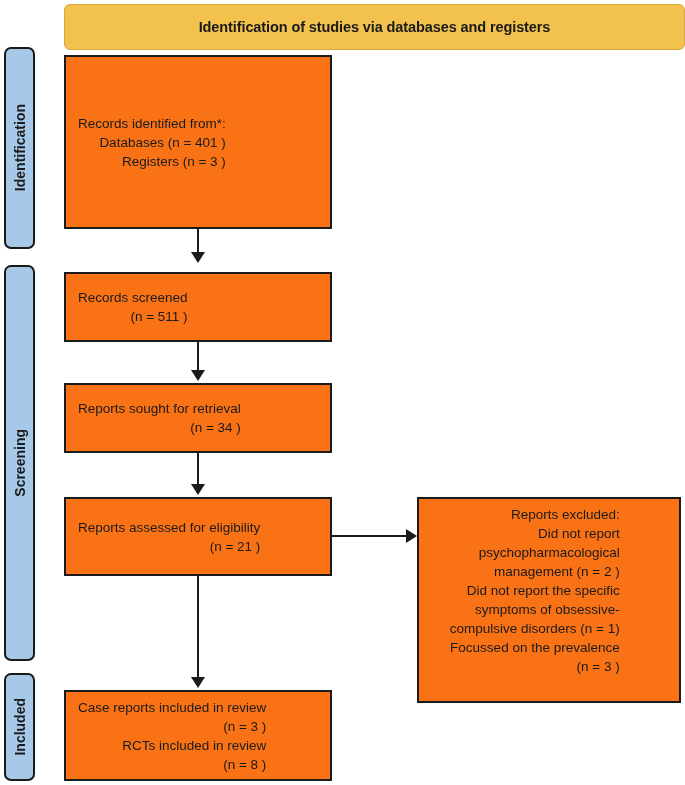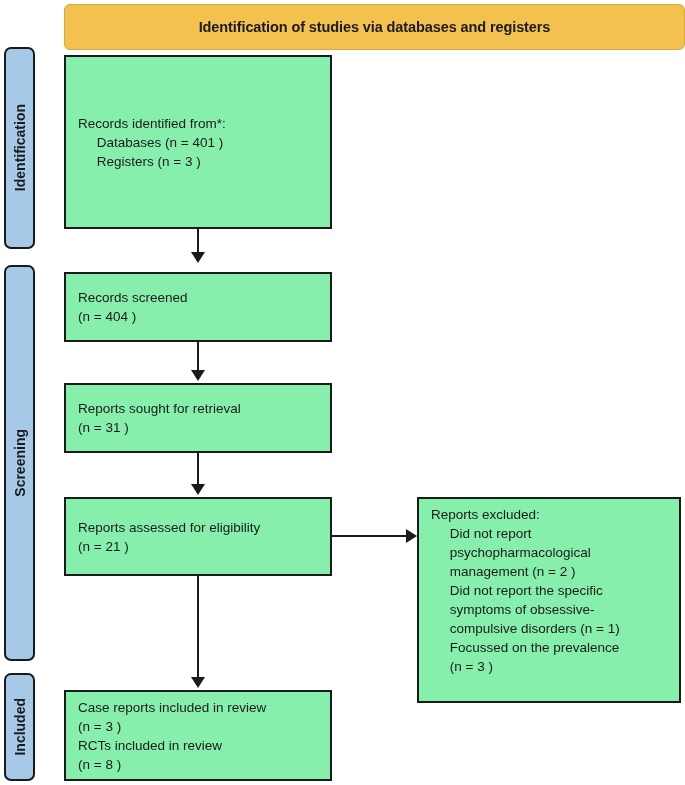--- a/index.html
+++ b/index.html
@@ -61,26 +61,27 @@
     white-space: nowrap;
     color: #1a1a1a;
   }
   #rail-identification { top: 47px;  height: 202px; }
   #rail-screening     { top: 265px; height: 396px; }
   #rail-included      { top: 673px; height: 108px; }
 
   
   .flow-box {
     position: absolute;
-    background: #86efac;
+    background: #f97316;
     border: 2px solid #1a1a1a;
     box-sizing: border-box;
     display: flex;
     align-items: center;
     padding: 0 0 0 12px;
+    text-align: right;
   }
   .flow-box-text {
     font-size: 13.5px;
     line-height: 19px;
     white-space: pre-wrap;
     color: #1a1a1a;
   }
 
   #box-identified   { left: 64px; top: 55px;  width: 268px; height: 174px; }
   #box-screened     { left: 64px; top: 272px; width: 268px; height: 70px;  }
@@ -149,26 +150,26 @@
 </div>
 
 <div class="flow-box" id="box-identified">
   <span class="flow-box-text">Records identified from*:
      Databases (n = 401 )
      Registers (n = 3 )</span>
 </div>
 
 <div class="flow-box" id="box-screened">
   <span class="flow-box-text">Records screened
-(n = 404 )</span>
+(n = 511 )</span>
 </div>
 
 <div class="flow-box" id="box-sought">
   <span class="flow-box-text">Reports sought for retrieval
-(n = 31 )</span>
+(n = 34 )</span>
 </div>
 
 <div class="flow-box" id="box-assessed">
   <span class="flow-box-text">Reports assessed for eligibility
 (n = 21 )</span>
 </div>
 
 <div class="flow-box" id="box-excluded">
   <span class="flow-box-text">Reports excluded:
      Did not report

